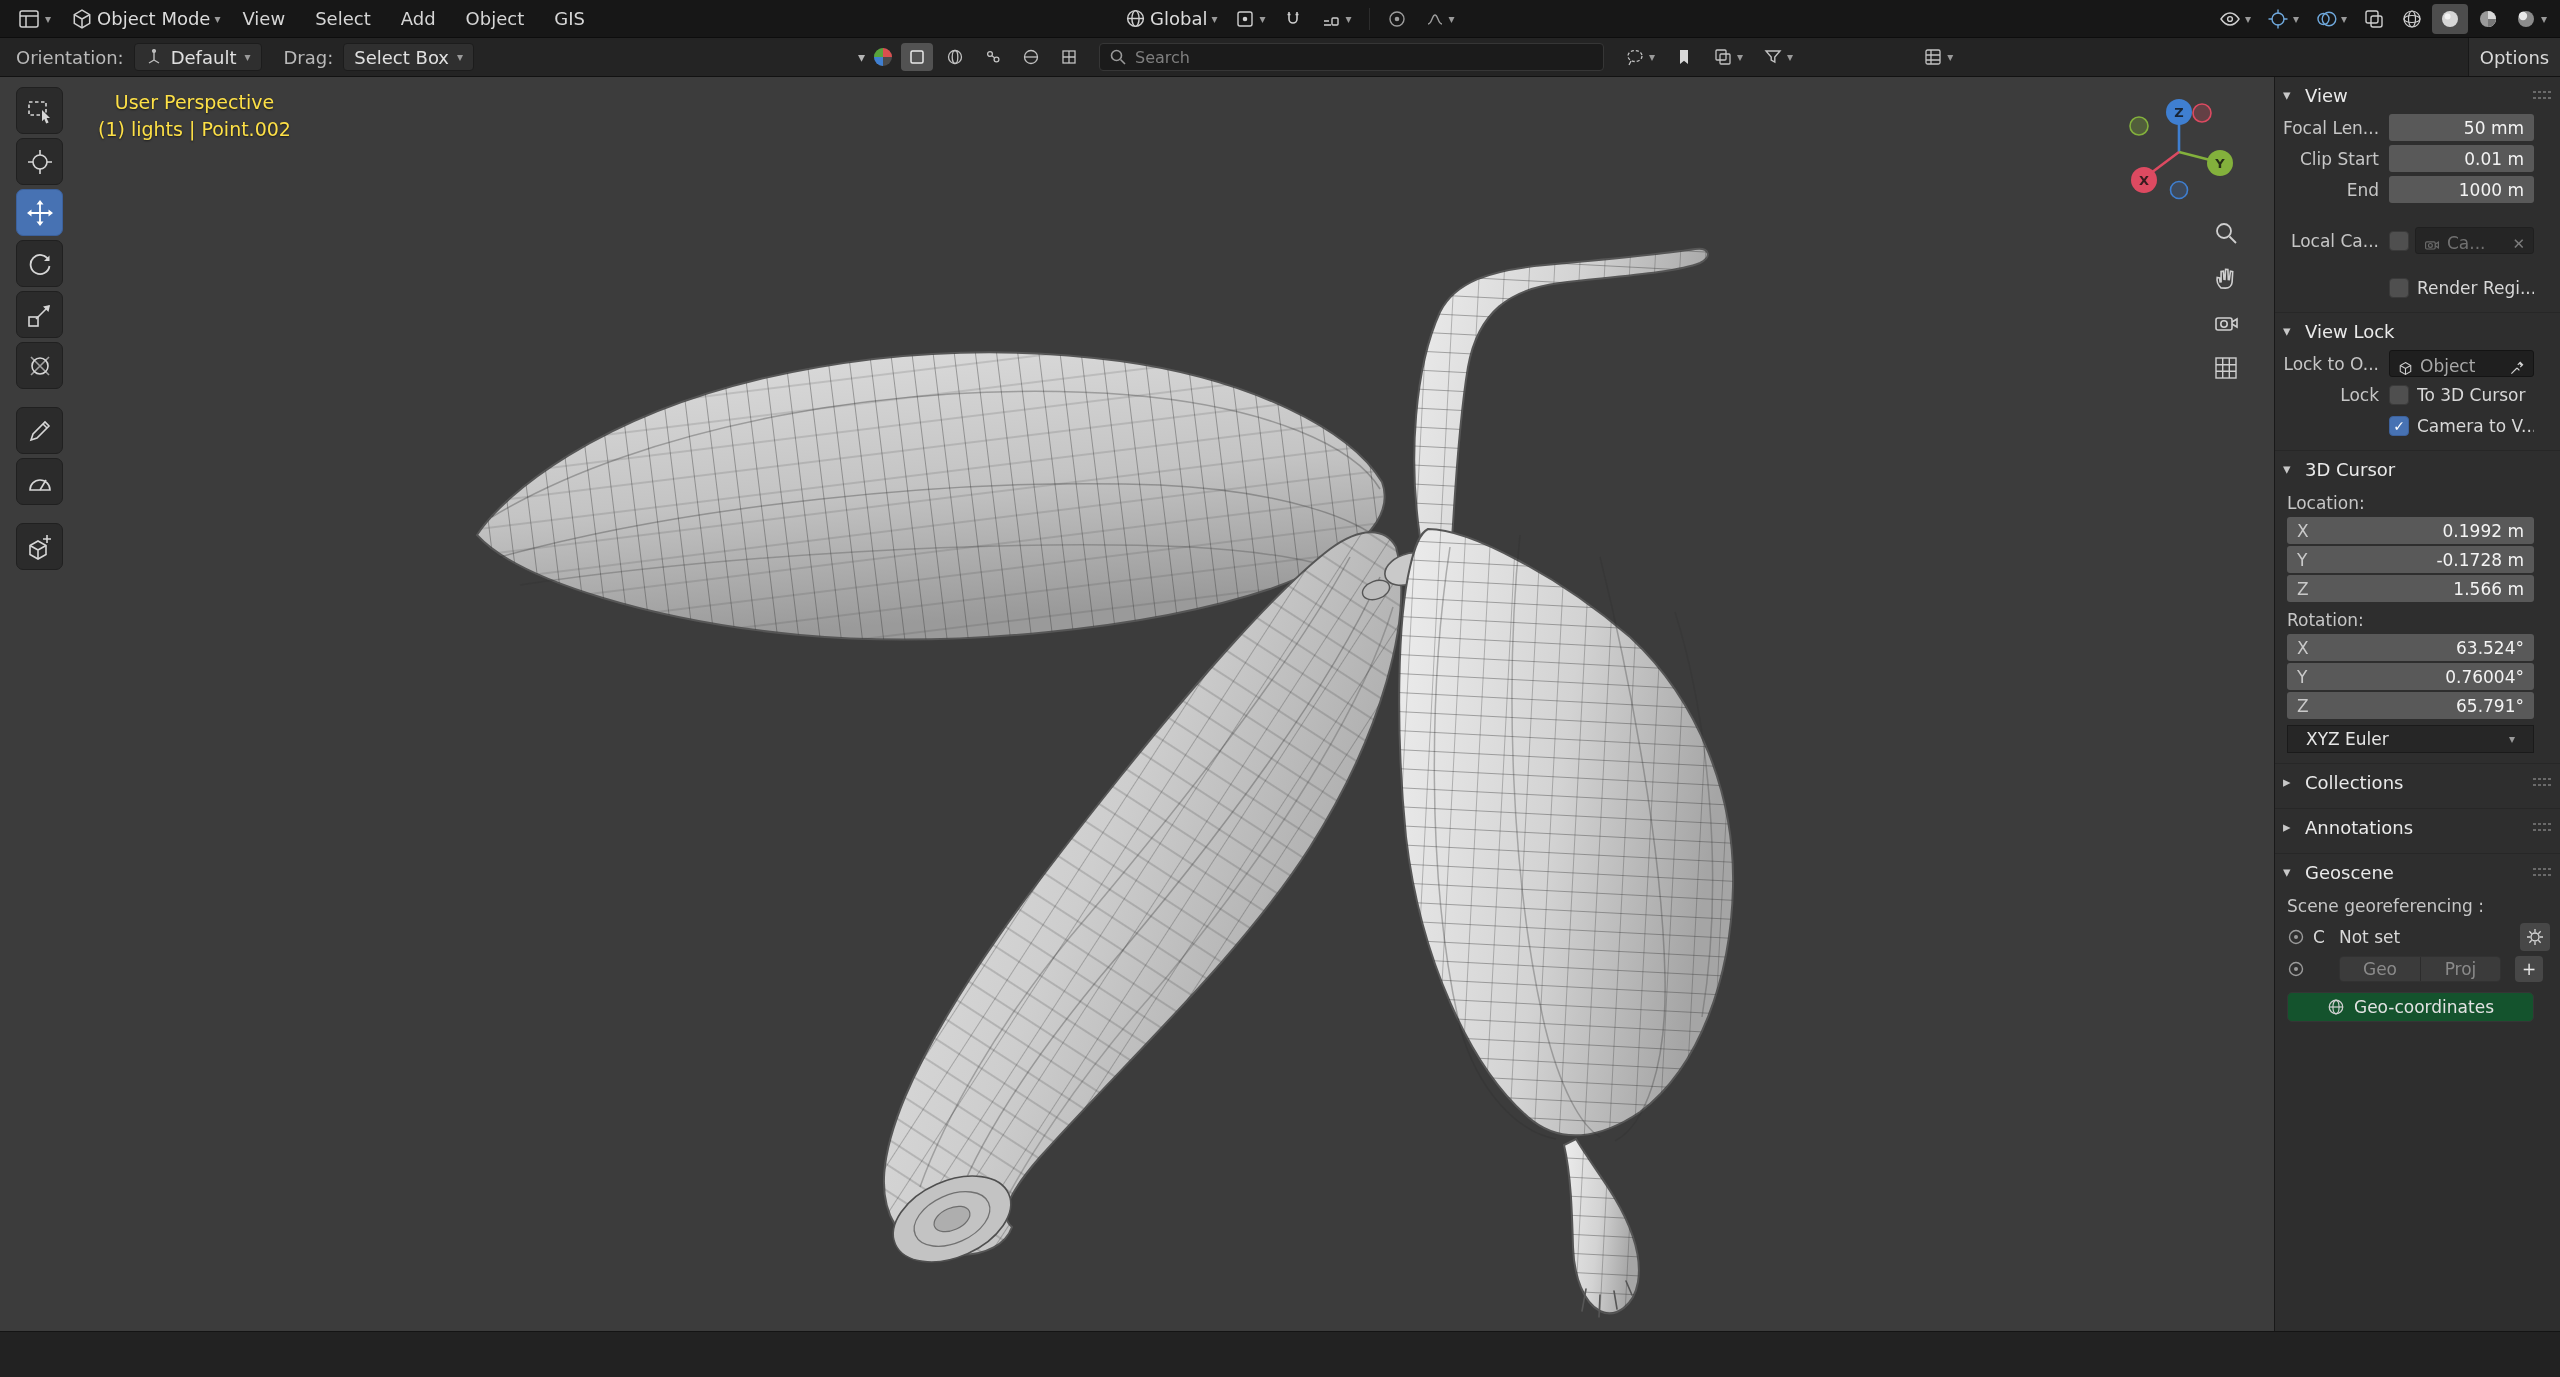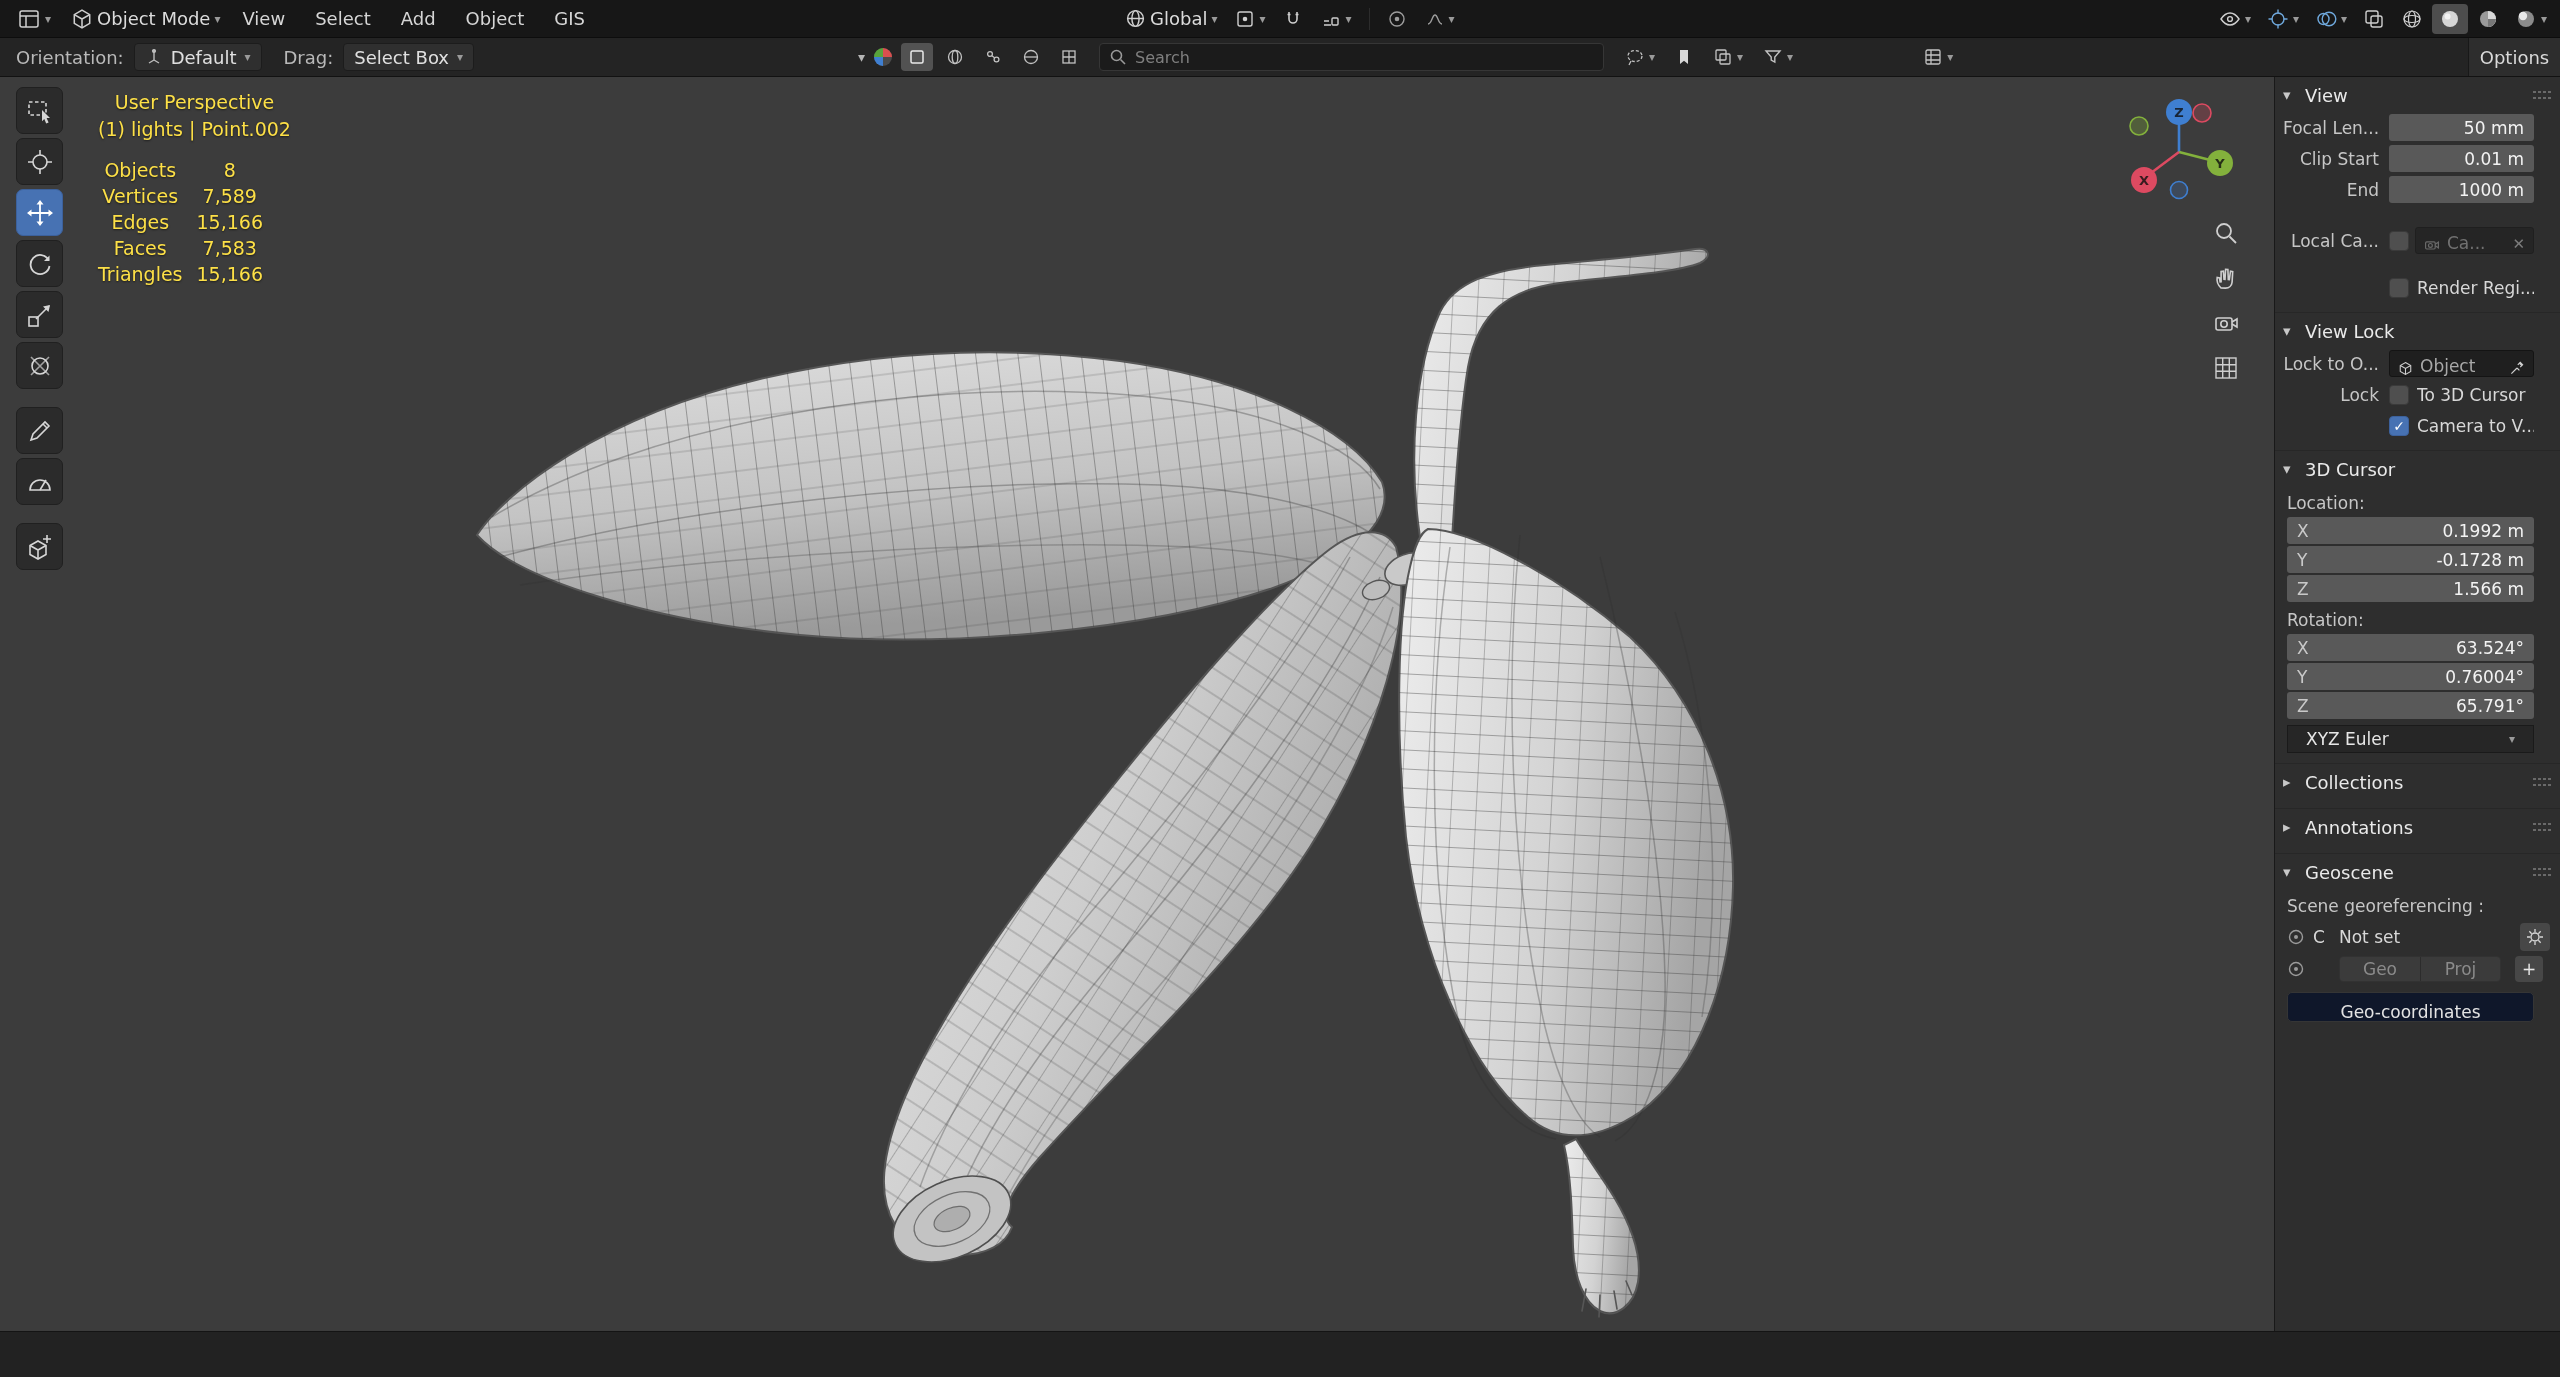--- a/index.html
+++ b/index.html
@@ -99,21 +99,21 @@
   .crs-row{display:flex;align-items:center;height:34px;padding:0 10px 0 12px;gap:8px;}
   .crs-letter{width:18px;color:#d8d8d8;}
   .crs-status{flex:1;color:#d8d8d8;}
   .gear-btn{width:30px;height:28px;background:#474747;border-radius:4px;display:flex;align-items:center;justify-content:center;}
   .seg{display:flex;height:26px;margin-left:26px;border-radius:4px;overflow:hidden;border:1px solid #323232;}
   .seg-cell{width:80px;display:flex;align-items:center;justify-content:center;background:#3b3b3b;color:#8b8b8b;}
   .seg-cell + .seg-cell{border-left:1px solid #2c2c2c;}
   .plus-btn{width:28px;height:26px;margin-left:6px;background:#474747;border-radius:4px;
             display:flex;align-items:center;justify-content:center;color:#e6e6e6;}
   .big-btn{display:flex;align-items:center;justify-content:center;gap:9px;height:30px;margin:8px 26px 0 12px;
-           background:#0f172a;border:1px solid #353535;border-radius:5px;color:#e3e3e3;flex-direction:column;}
+           background:#14532d;border:1px solid #353535;border-radius:5px;color:#e3e3e3;}
 
   
   #status-strip{position:absolute;left:0;top:1331px;width:2560px;height:46px;background:#222222;
                 border-top:1px solid #141414;}
 </style>
 </head>
 <body>
 
 <div id="app">
 
@@ -476,44 +476,20 @@
           <path d="M13 9l8 4.5v9L13 27l-8-4.5v-9z"></path>
             <path d="M5 13.5l8 4.5 8-4.5M13 18v9"></path>
           <path d="M22 3v8M18 7h8"></path>
         </svg>
       </div>
     </div>
 
     <div class="overlay-info">
       <div class="vp-line">User Perspective</div>
       <div class="vp-line">(1) lights | Point.002</div>
-      <table class="vp-stats">
-        <tbody>
-            <tr>
-              <td>Objects</td>
-              <td>8</td>
-            </tr>
-        <tr>
-              <td>Vertices</td>
-              <td>7,589</td>
-            </tr>
-        <tr>
-              <td>Edges</td>
-              <td>15,166</td>
-            </tr>
-        <tr>
-              <td>Faces</td>
-              <td>7,583</td>
-            </tr>
-        <tr>
-              <td>Triangles</td>
-              <td>15,166</td>
-            </tr>
-      </tbody>
-        </table>
     </div>
 
     <svg id="gizmo" width="120" height="116" viewBox="0 0 120 116">
       <g stroke-width="2.6">
         <line x1="53" y1="59" x2="53" y2="28" stroke="#3f7fd1"></line>
         <line x1="53" y1="59" x2="88" y2="68" stroke="#83b13c"></line>
         <line x1="53" y1="59" x2="25" y2="80" stroke="#dd4a61"></line>
       </g>
       <circle cx="53" cy="97" r="8.5" fill="rgba(63,127,209,0.2)" stroke="#3f7fd1" stroke-width="1.6"></circle>
       <circle cx="13" cy="33" r="9" fill="rgba(131,177,60,0.3)" stroke="#83b13c" stroke-width="1.6"></circle>

